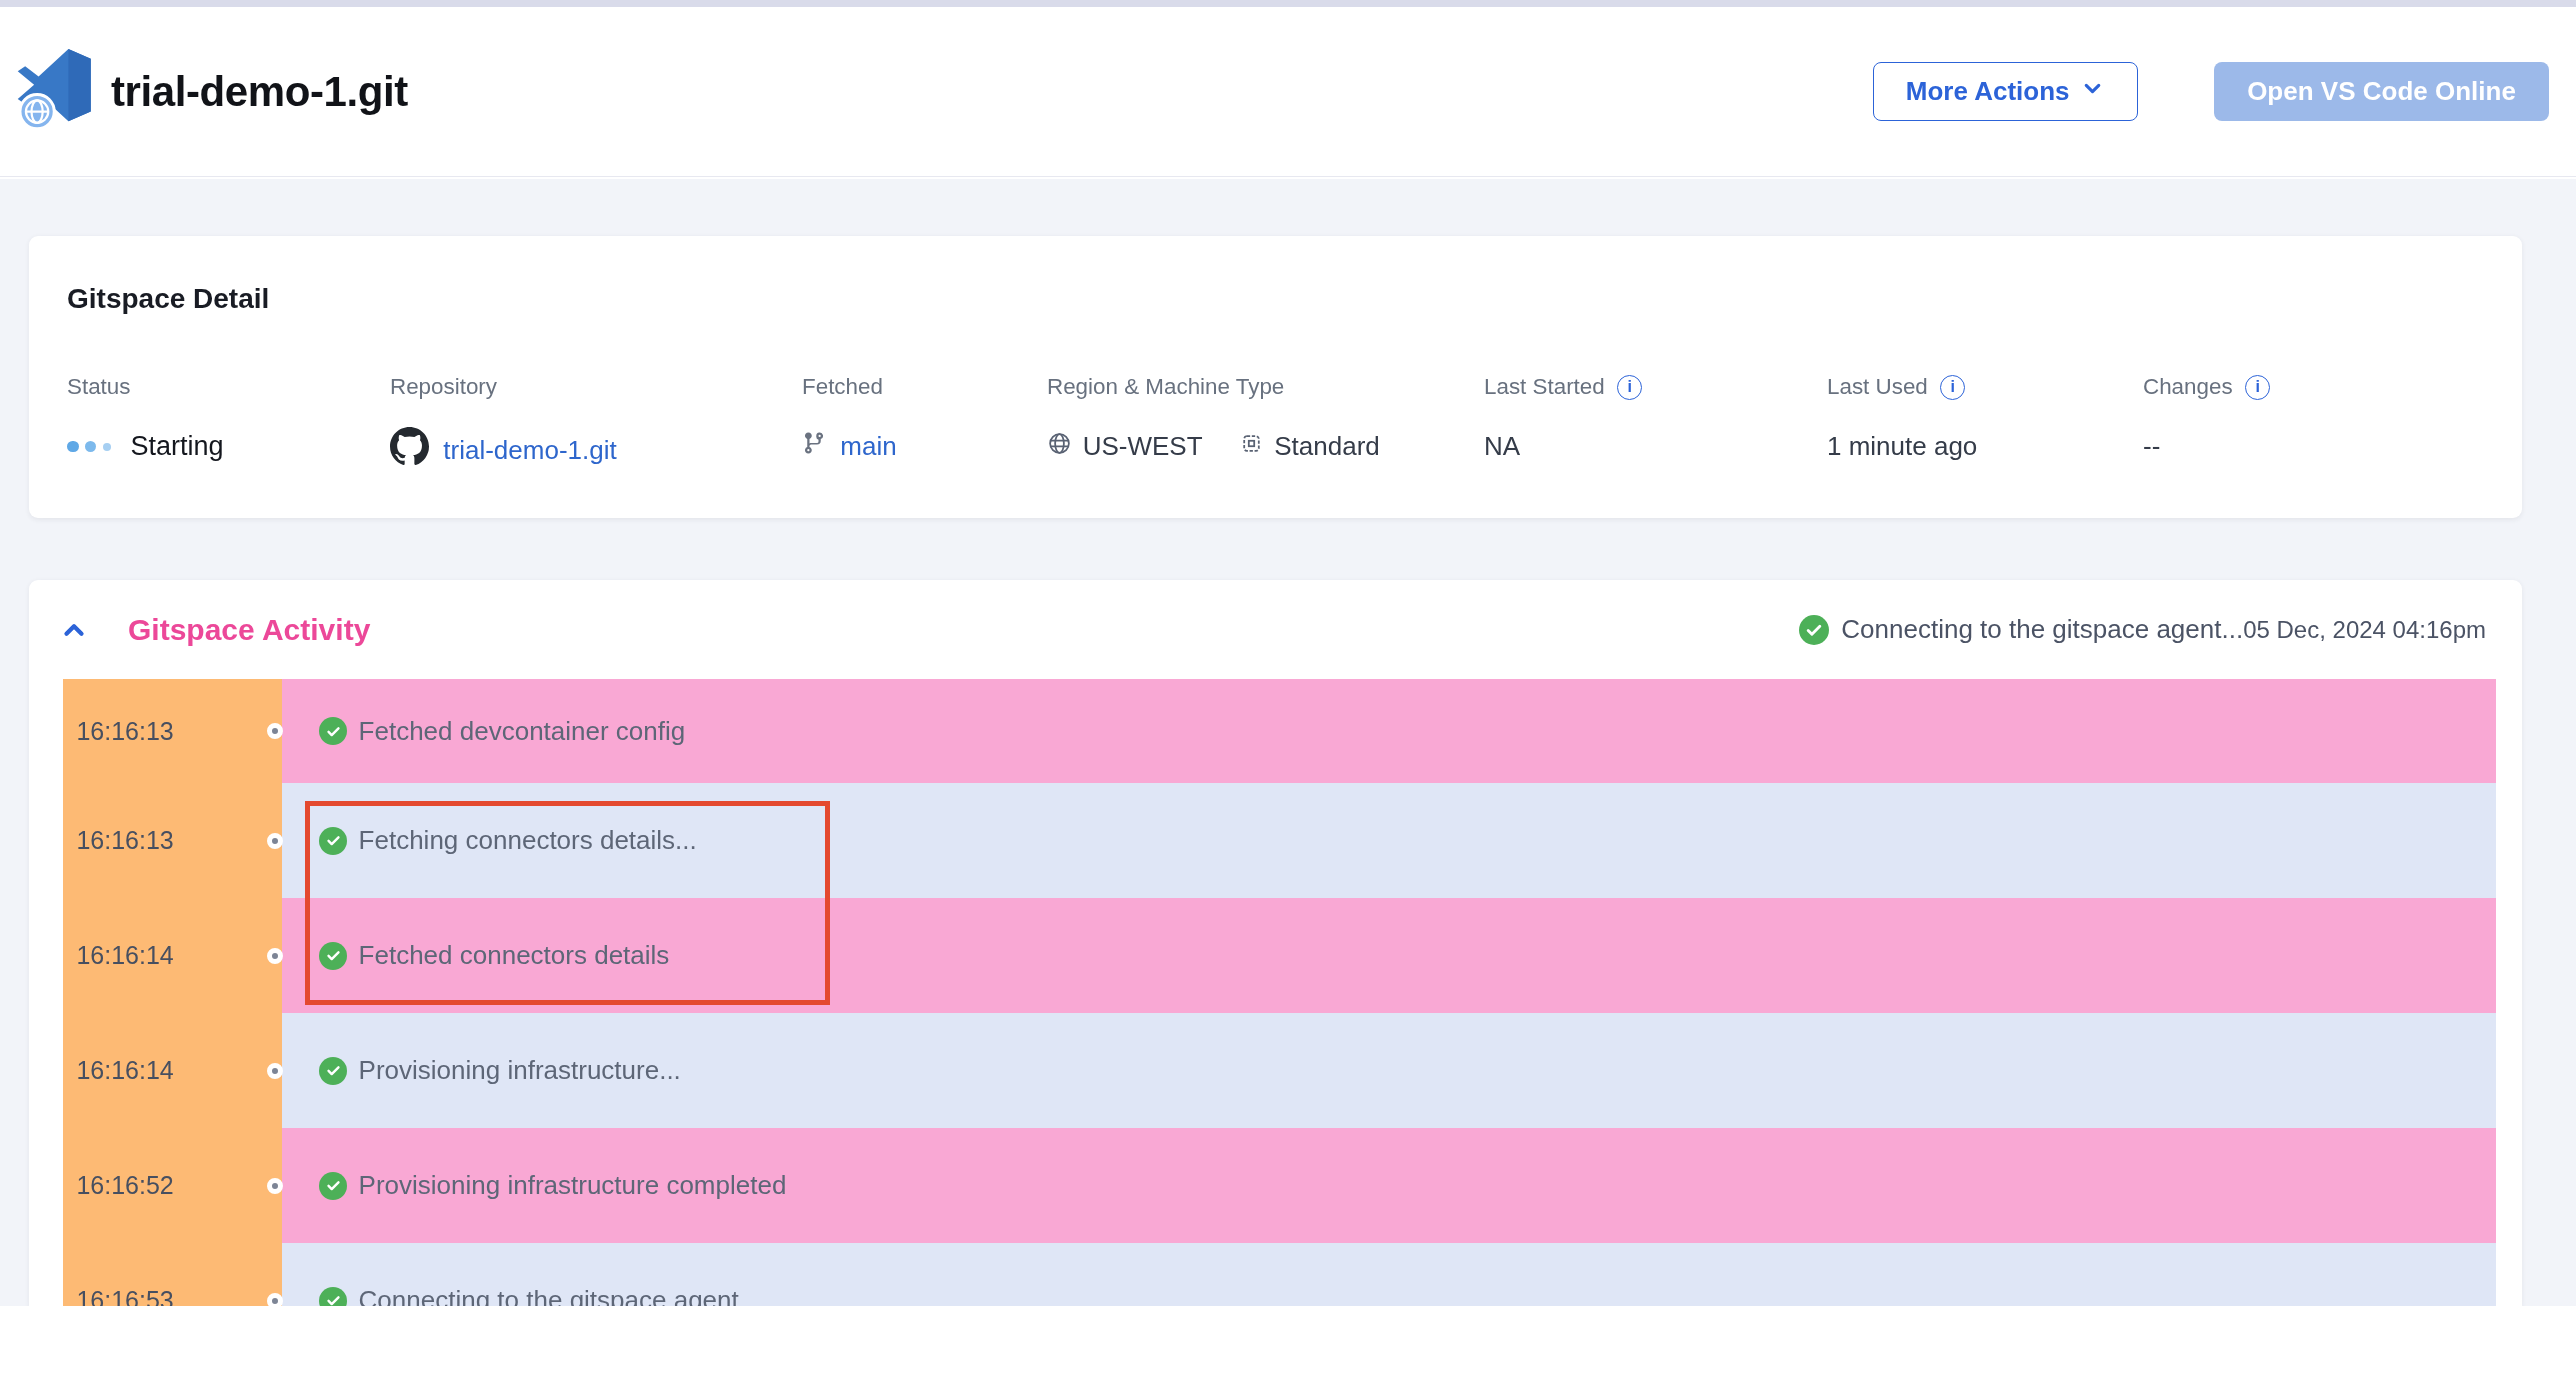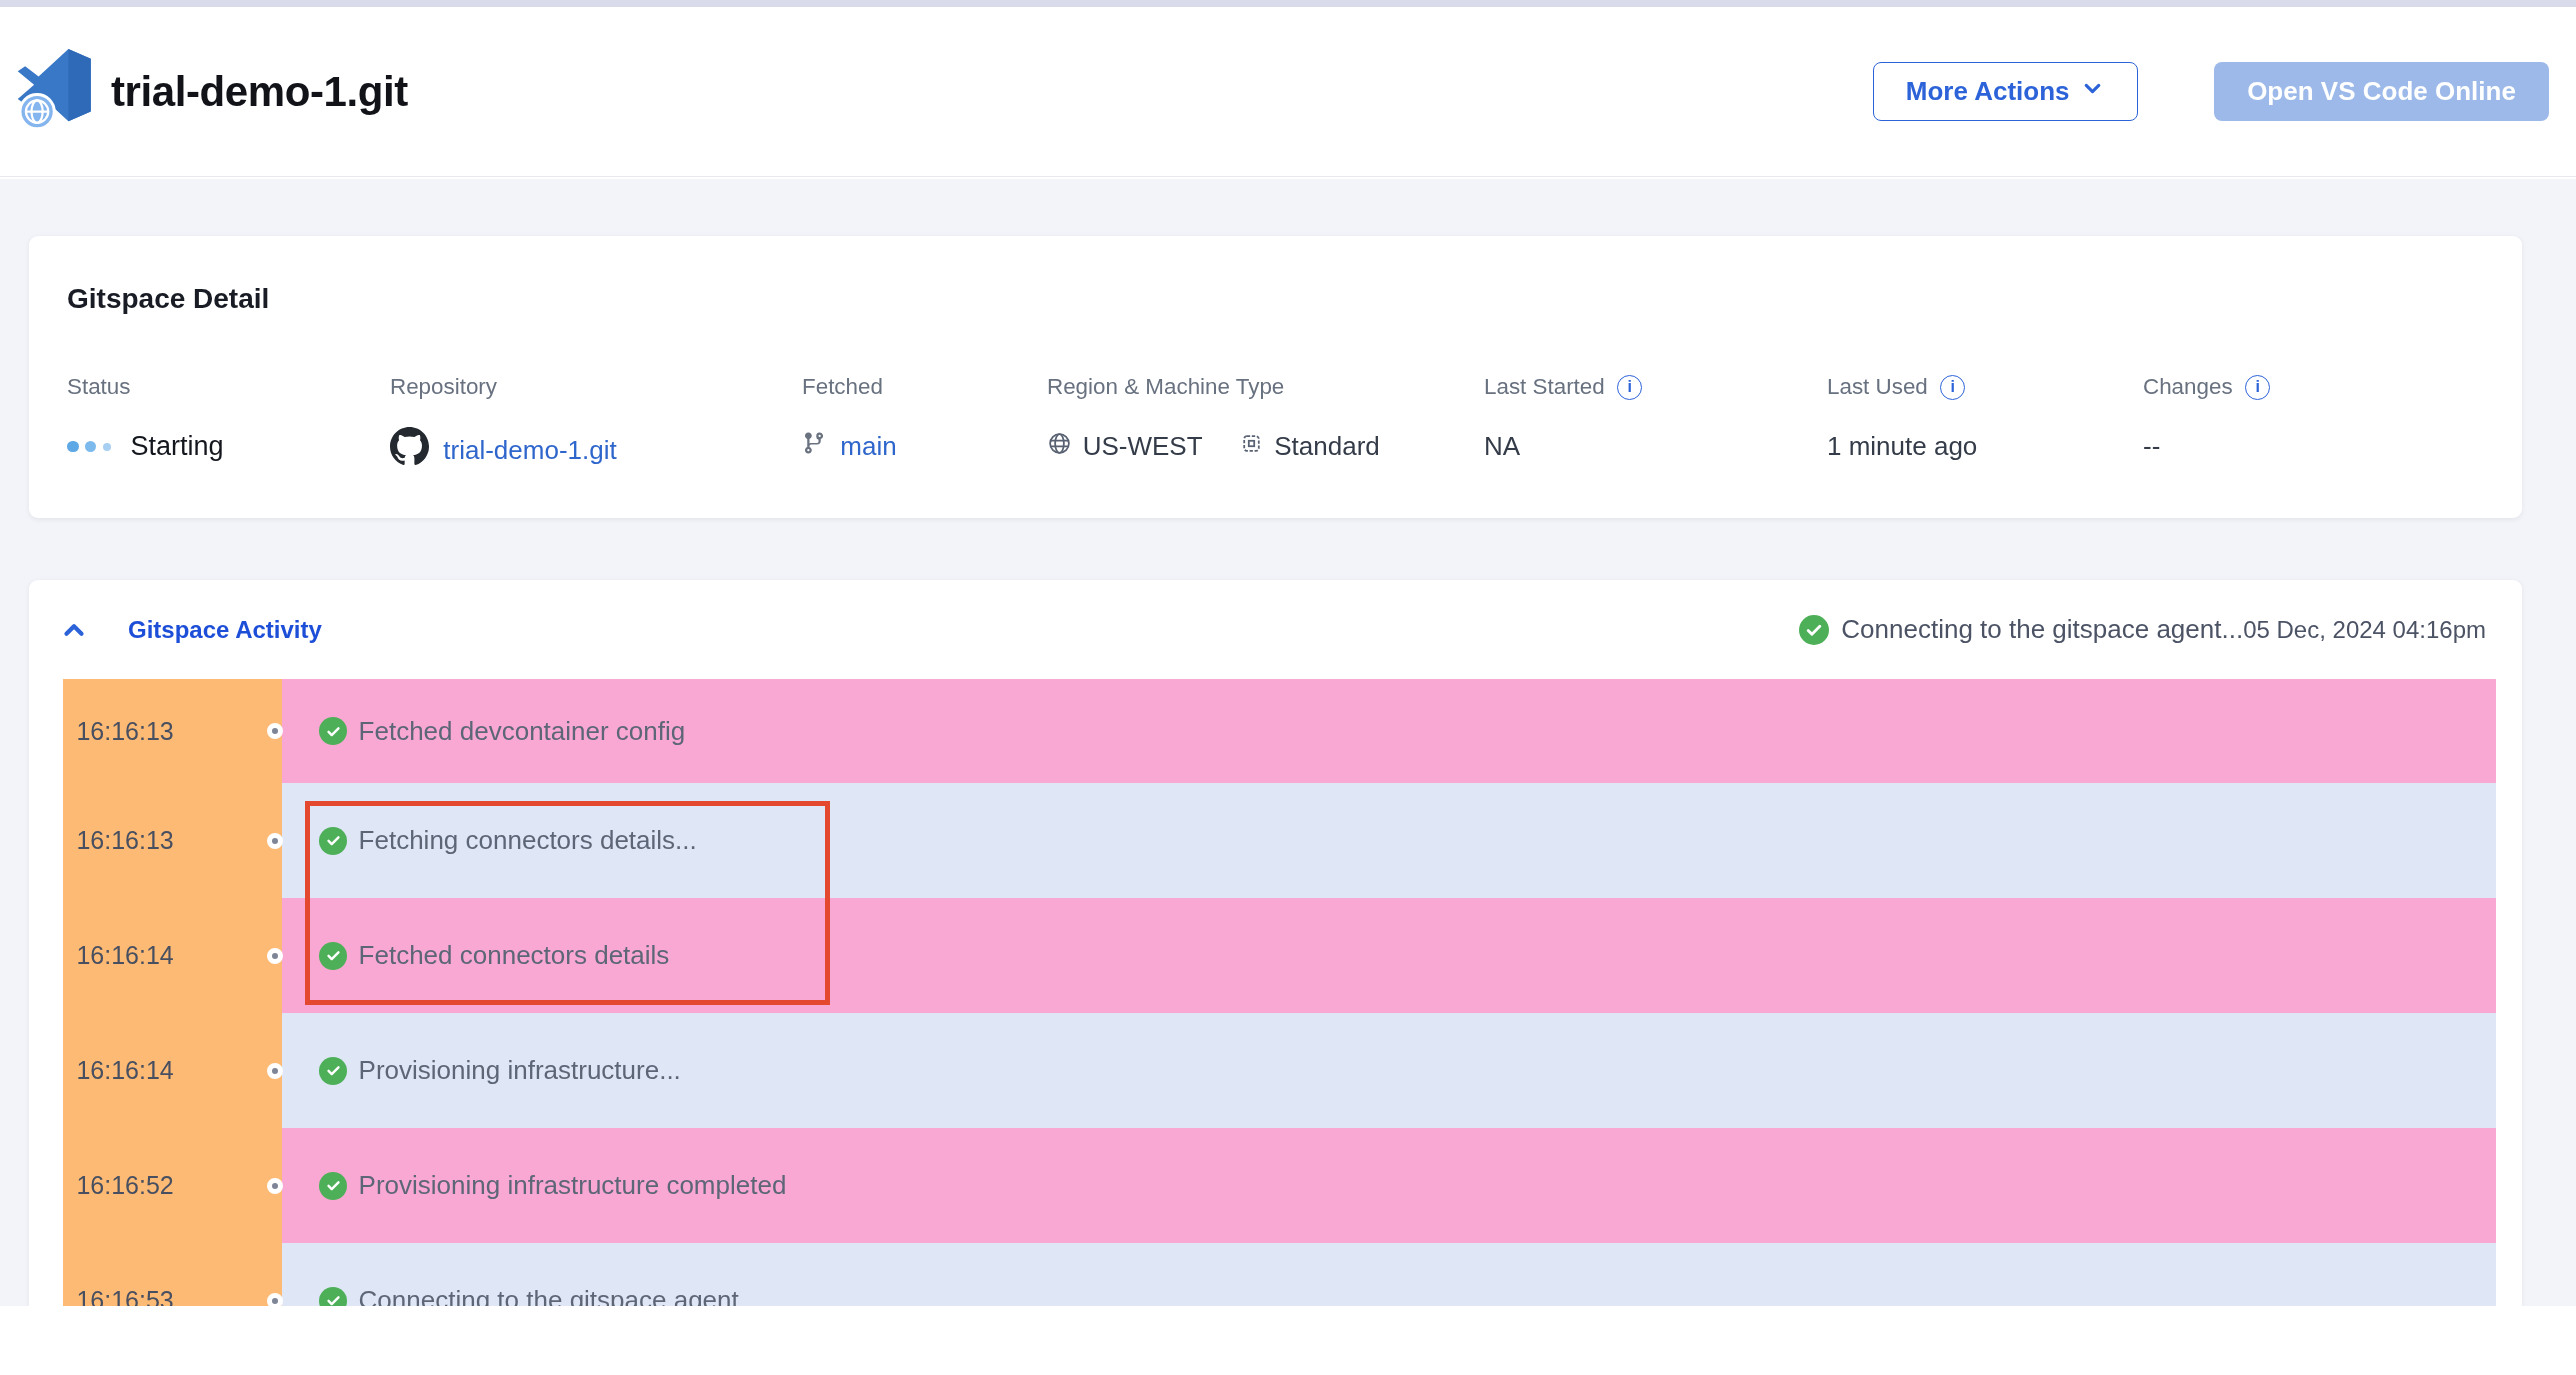--- a/index.html
+++ b/index.html
@@ -60,21 +60,21 @@
   }
   .region-pair { display:flex; align-items:center; gap:36px; }
   .icon-text { display:flex; align-items:center; gap:10.7px; }
 
   
   .activity-header {
     height:99px; display:flex; align-items:center; justify-content:space-between;
     padding:0 36px 0 30px;
   }
   .activity-left { display:flex; align-items:center; gap:39px; }
-  .activity-title { font-size:24px; font-weight:700; color:#1d4ed8; }
+  .activity-title { font-size:30px; font-weight:700; color:#ec4899; }
   .activity-right { display:flex; align-items:center; }
   .activity-status { display:flex; align-items:center; gap:12.5px; font-size:26px; color:#4b5365; }
   .activity-date { font-size:24px; color:#4b5365; }
   .collapse-btn { display:flex; align-items:center; cursor:pointer; }
 
   .log-body { position:relative; margin-left:34px; margin-right:26px; height:627px; overflow:hidden; }
   .log-row { display:flex; height:115px; position:relative; }
   .log-rows .log-row:first-of-type { height:104px; }
   .log-gutter { width:219px; flex-shrink:0; background:#fdba74; display:flex; align-items:center; }
   .log-time { font-size:25px; color:#474f60; padding-left:13.4px; }

